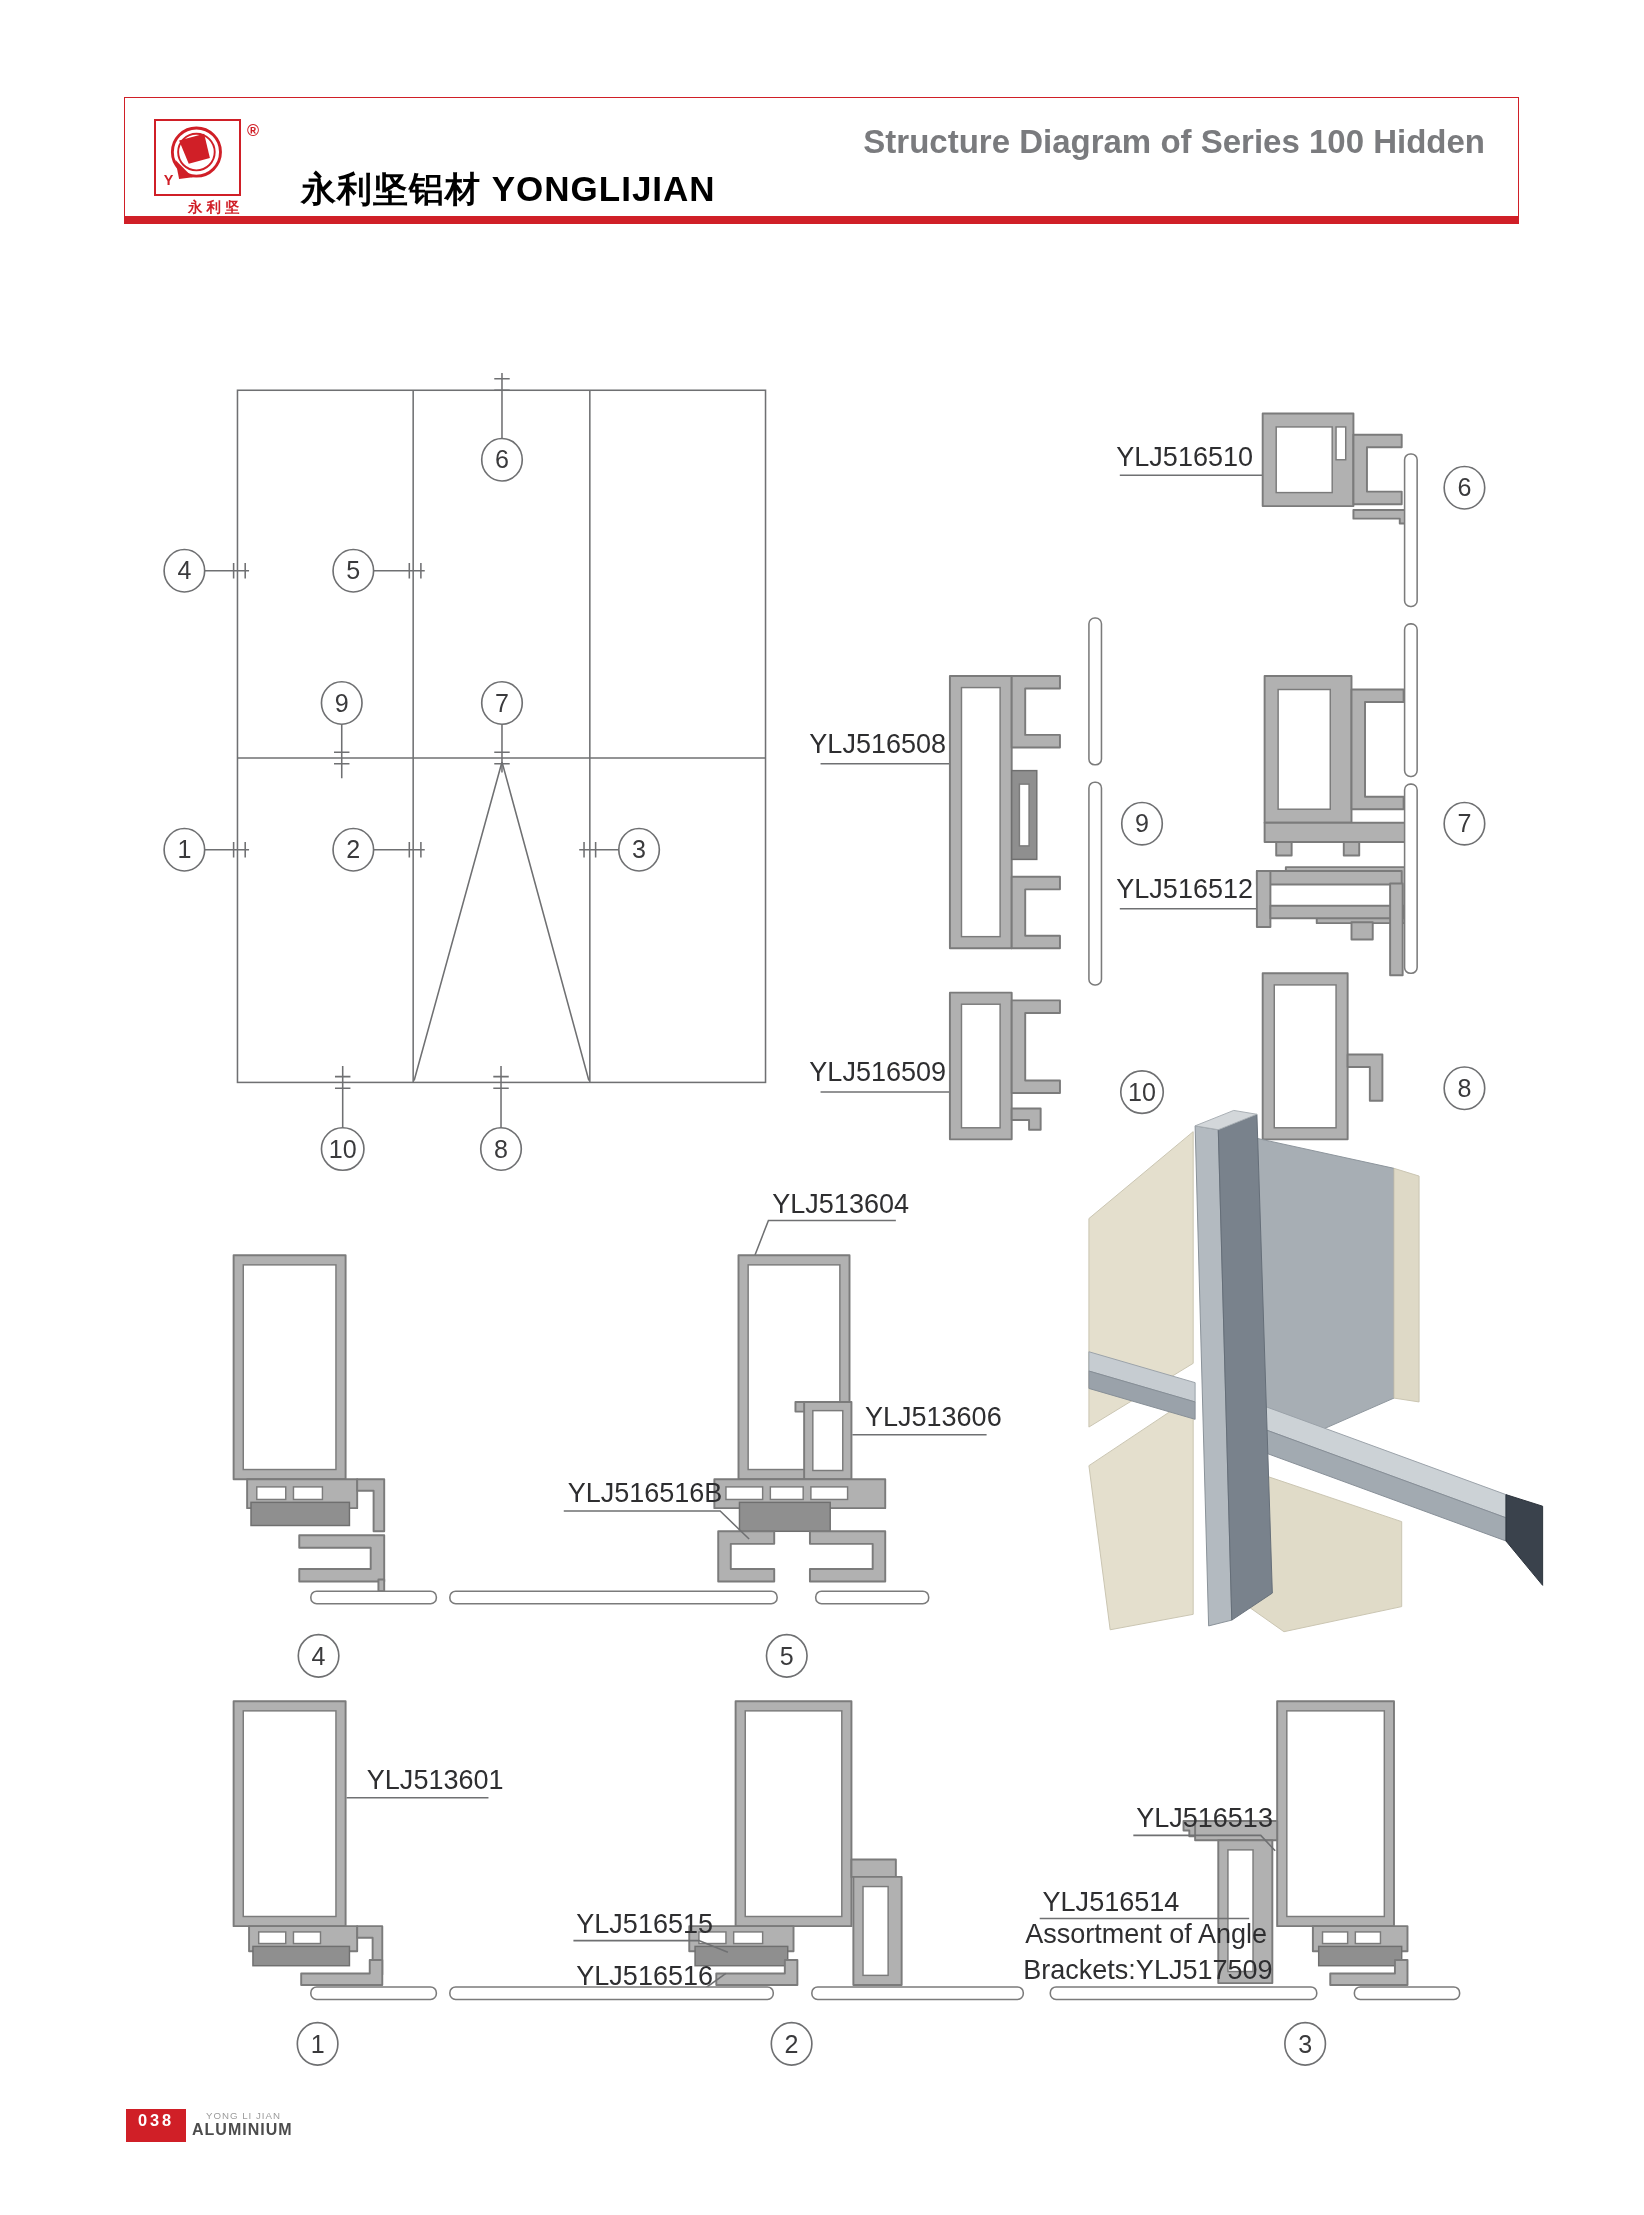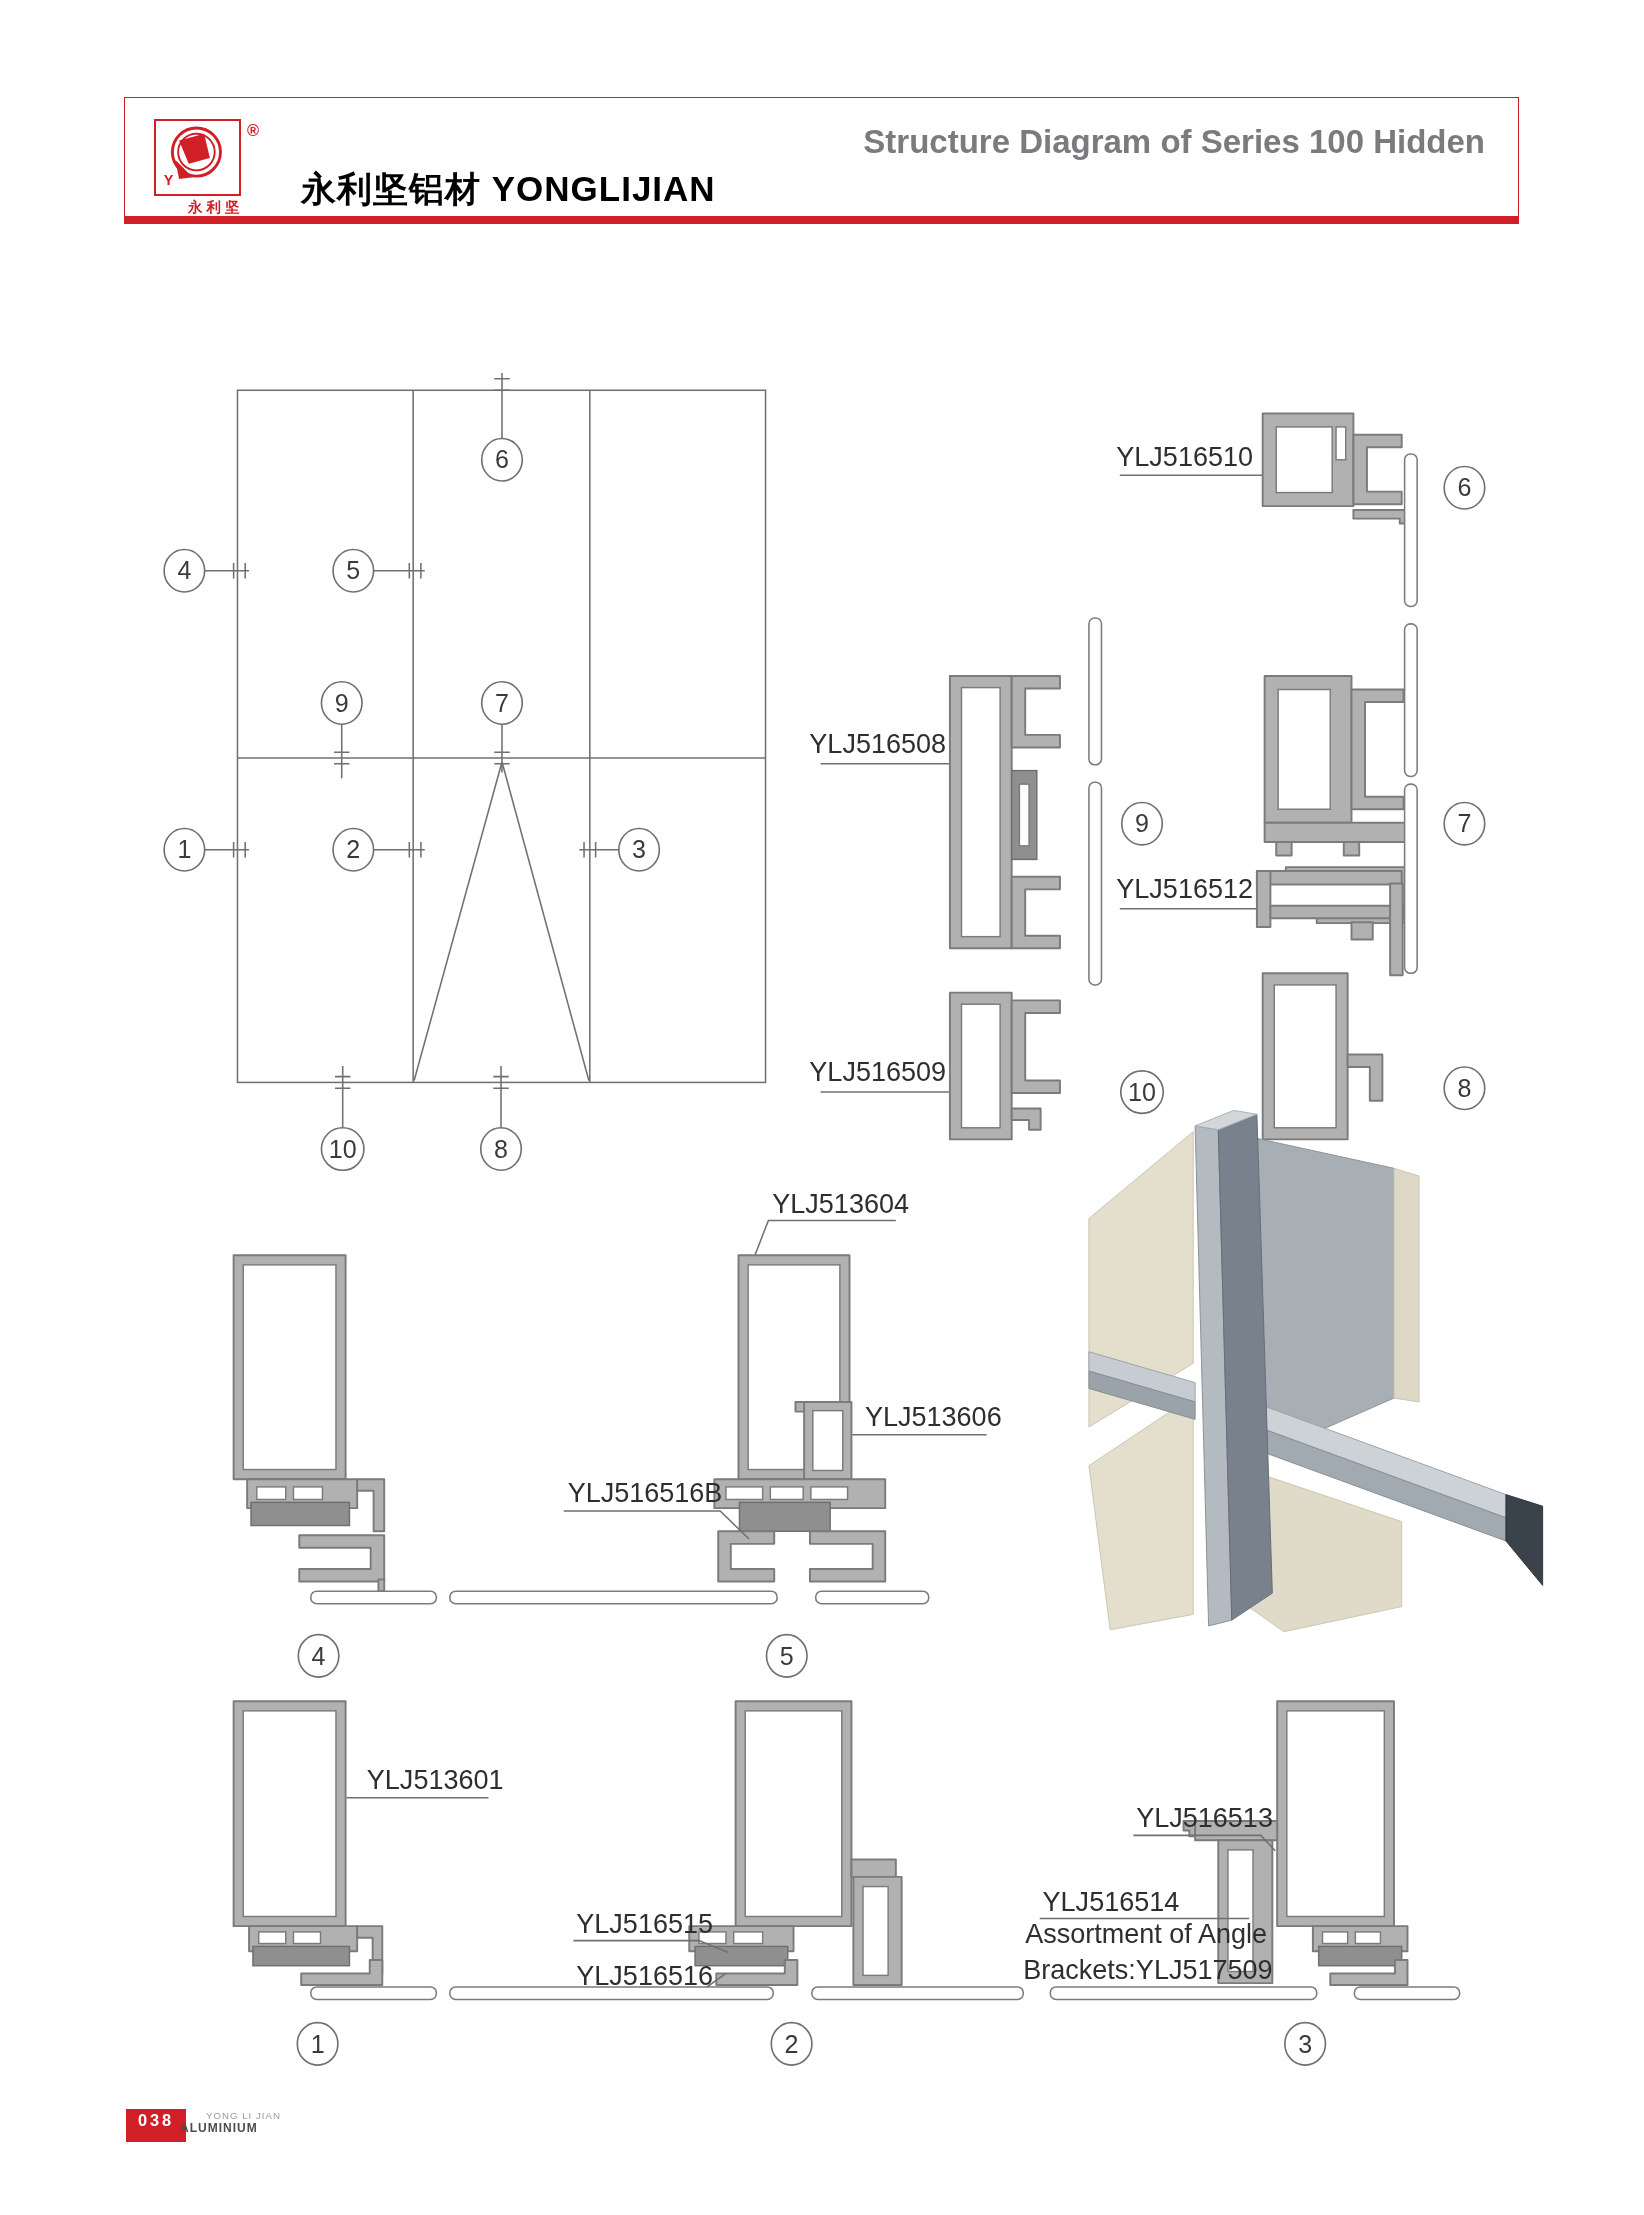--- a/index.html
+++ b/index.html
@@ -14,21 +14,21 @@
               justify-content:space-between;color:#d01f27;font-size:14.5px;font-weight:bold;margin-left:36px;}
   .brand{position:absolute;left:176px;top:68px;color:#000000;font-size:35px;font-weight:bold;
          letter-spacing:1px;white-space:nowrap;}
   .title{position:absolute;right:33px;top:25px;text-align:right;color:#7a7b7e;
          font-size:33px;font-weight:bold;line-height:38px;white-space:nowrap;margin-left:21px;}
   
   .footer{position:absolute;left:126px;top:2109px;height:25px;}
   .page-badge{position:absolute;left:0;top:0;width:60px;height:33px;background:#d01f27;color:#fff;
               font-size:16.4px;font-weight:bold;text-align:center;line-height:23px;letter-spacing:2.9px;}
   .foot-top{position:absolute;left:80px;top:1px;color:#9b9b9b;font-size:9.7px;letter-spacing:1px;white-space:nowrap;}
-  .foot-bottom{position:absolute;left:54px;top:11.6px;color:#4c4c4c;font-size:12px;font-weight:bold;letter-spacing:1px;white-space:nowrap;}
+  .foot-bottom{position:absolute;left:66px;top:11.6px;color:#4c4c4c;font-size:16px;font-weight:bold;letter-spacing:1px;white-space:nowrap;}
   
   svg#drawing{position:absolute;left:0;top:0;}
   .eln{stroke:#6f7072;stroke-width:1.6;fill:none;}
   .co{fill:#fff;stroke:#6f7072;stroke-width:1.7;}
   .conum{font:26px "Liberation Sans",sans-serif;fill:#3a3a3c;text-anchor:middle;}
   .lbl{font:28px "Liberation Sans",sans-serif;fill:#2e2e30;}
   .ldr{stroke:#6f7072;stroke-width:1.6;fill:none;}
   .alu{fill:#b1b1b1;stroke:#7b7b7b;stroke-width:2;stroke-linejoin:round;}
   .aluD{fill:#8f8f8f;stroke:#6f6f6f;stroke-width:1.5;}
   .win{fill:#fff;stroke:#7b7b7b;stroke-width:1.5;}

